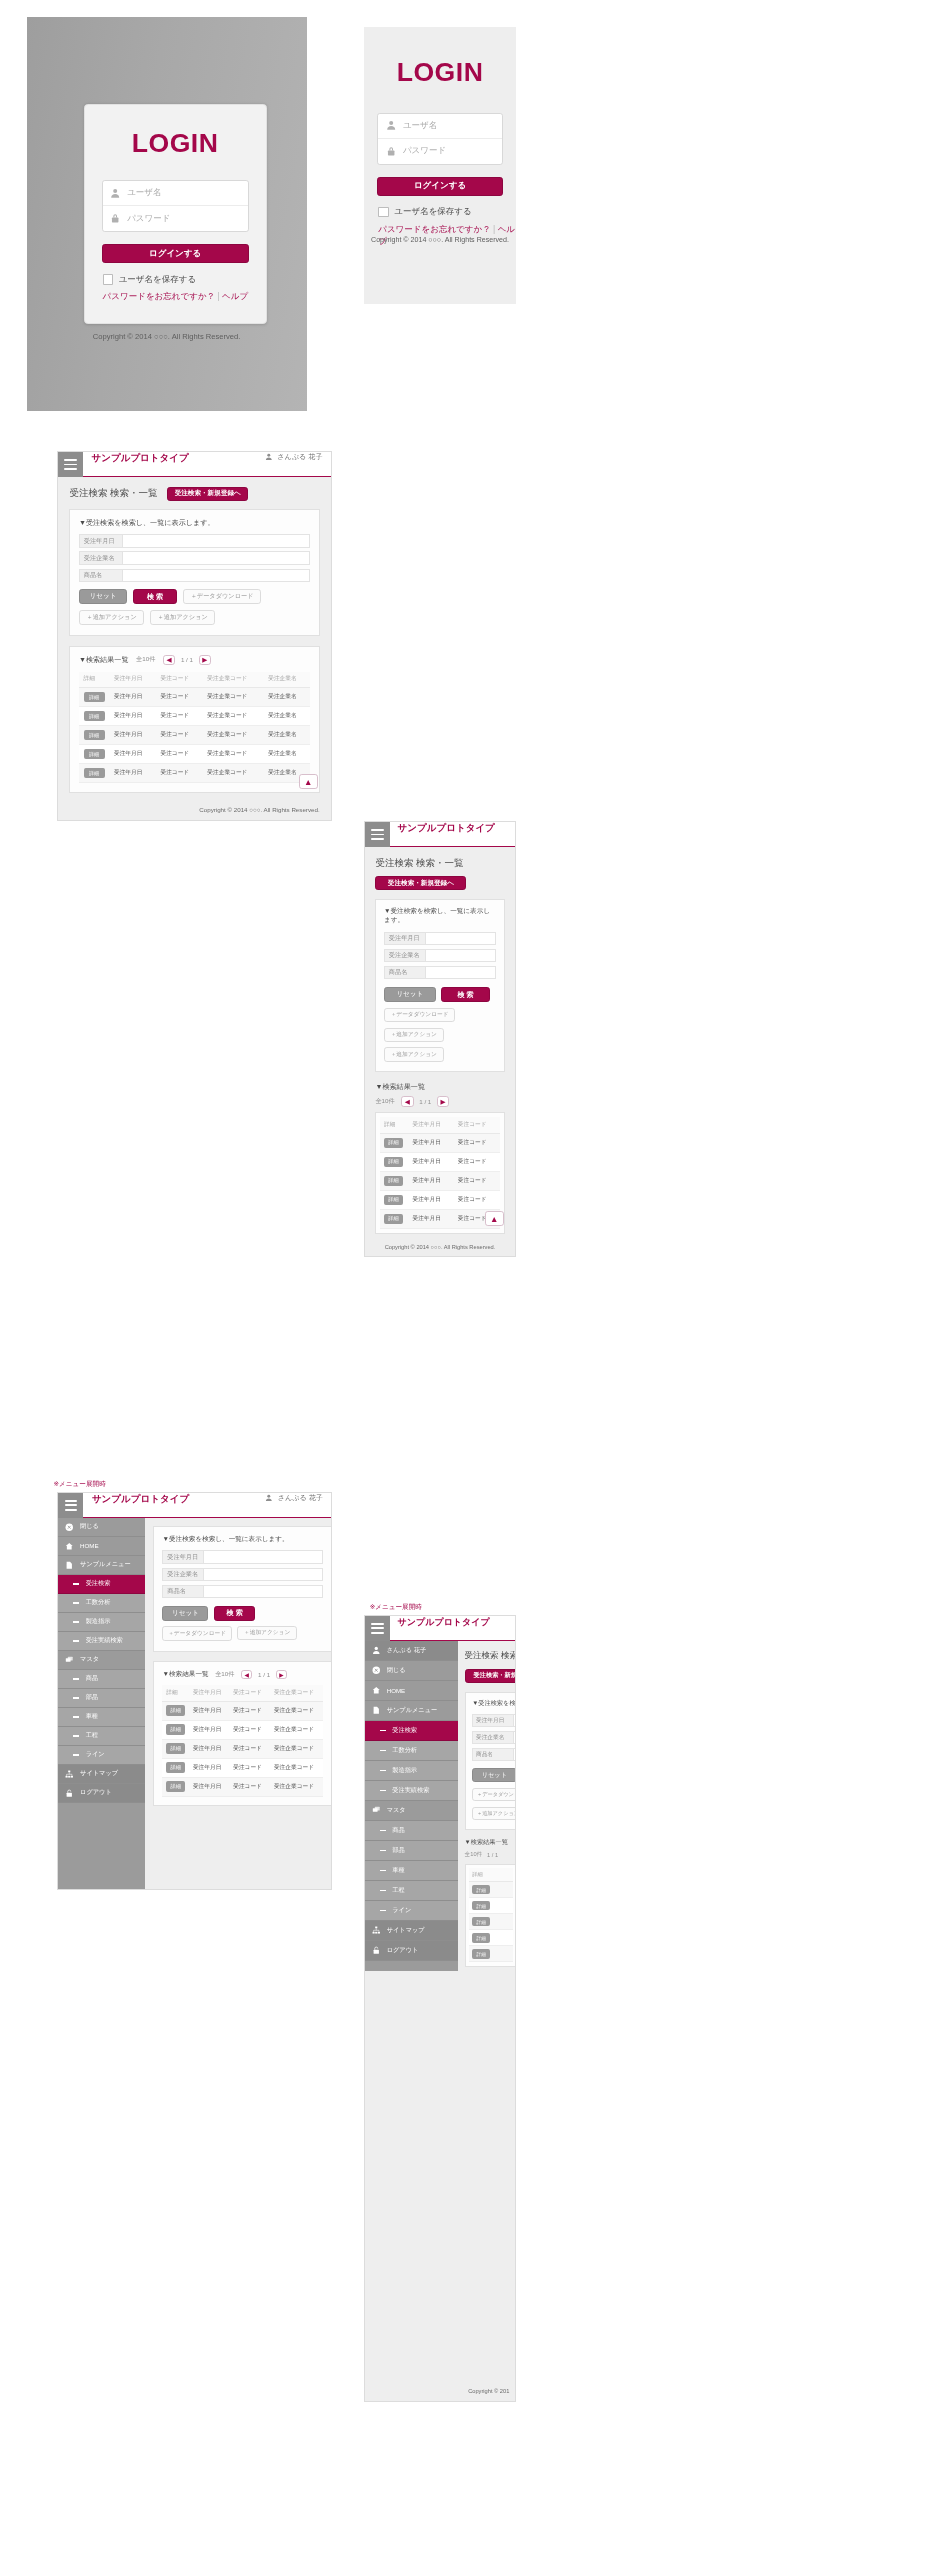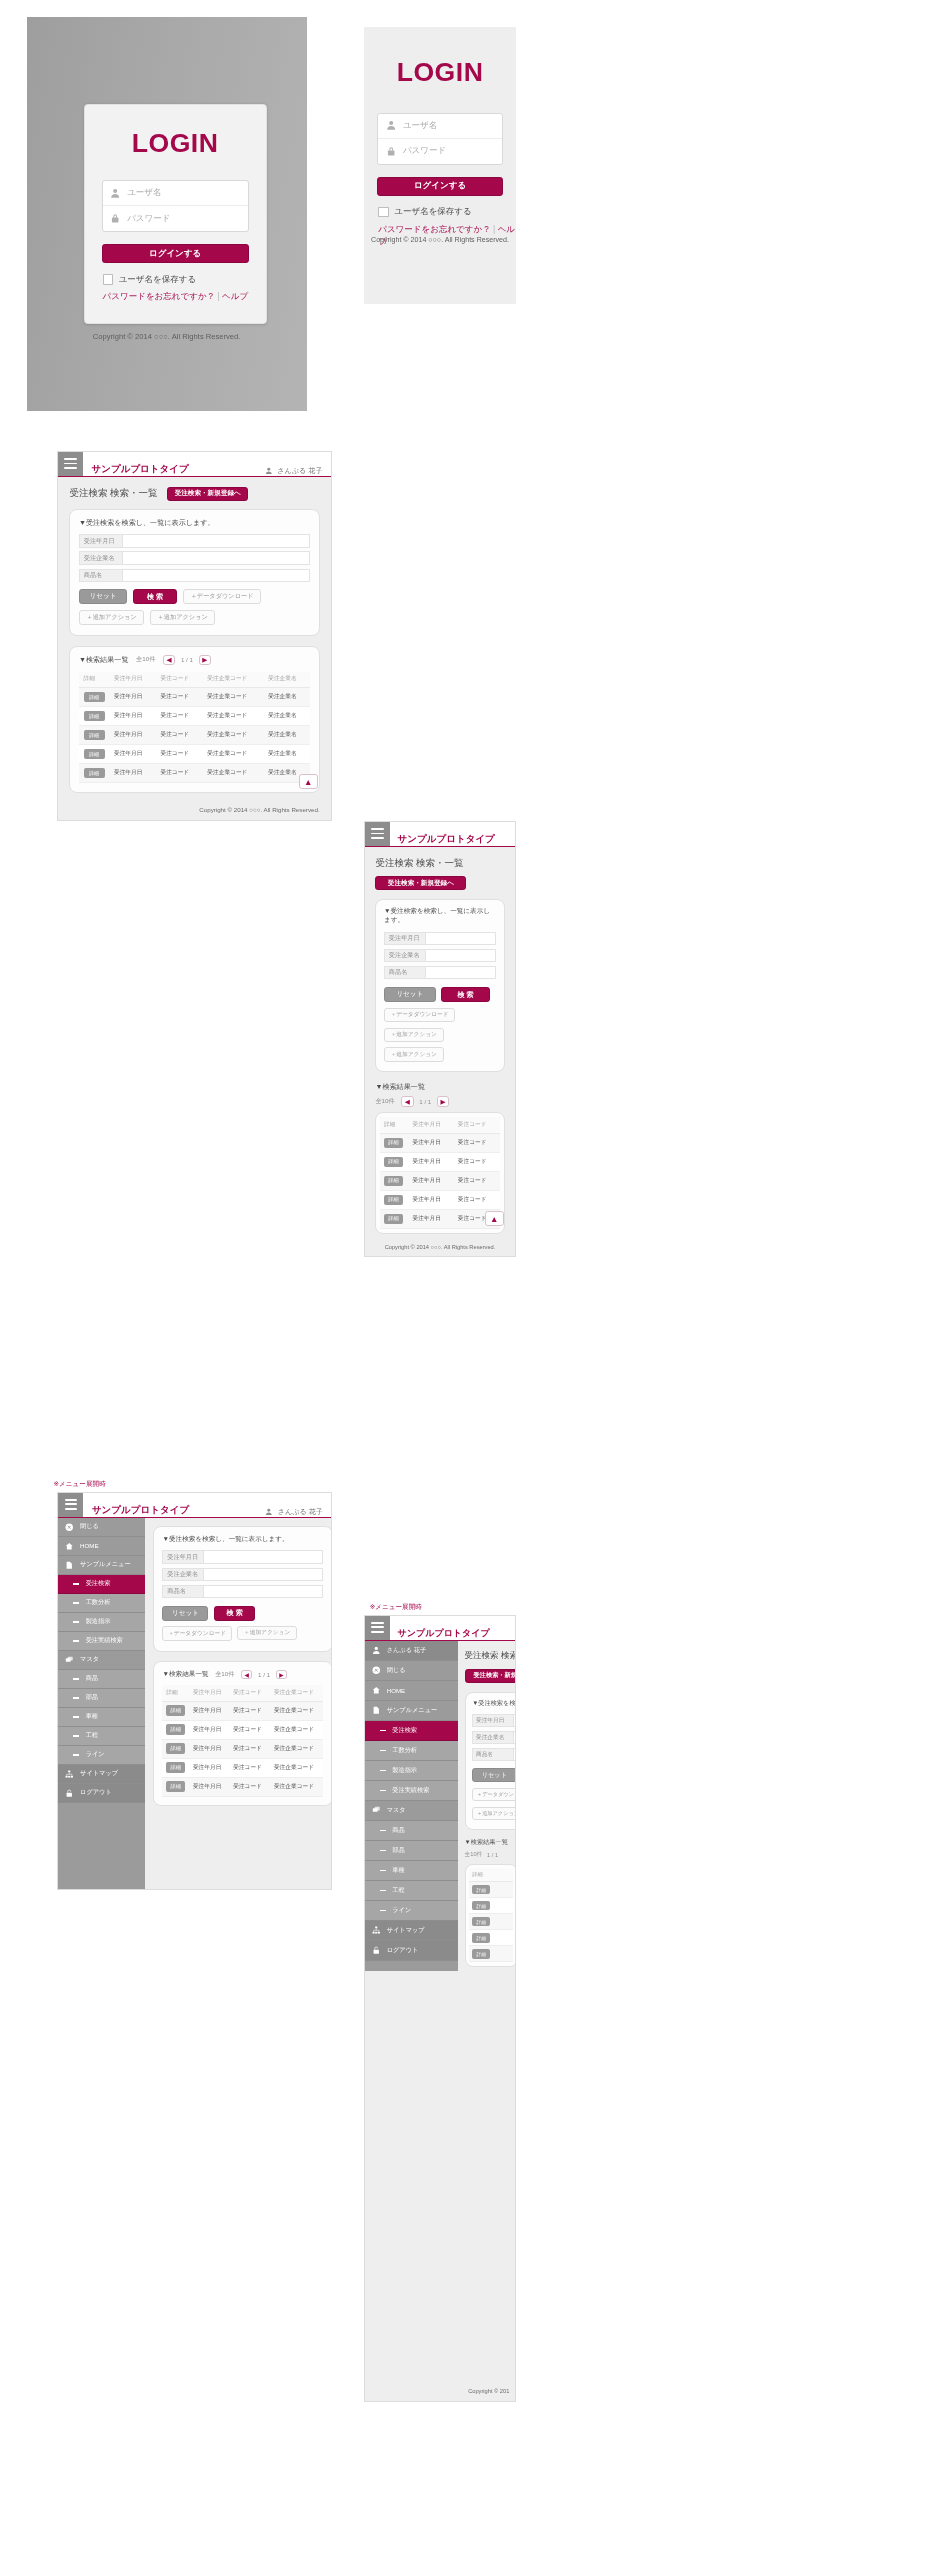--- a/index.html
+++ b/index.html
@@ -86,40 +86,40 @@
   .link { color: #a4074a; }
   .divider-dot { color: #b9b9b9; }
 
   .copyright { color: #5e5e5e; text-align: center; }
 
   
   .app { background: #eeeeee; border: 0.9px solid #dcdcdc; overflow: hidden; position: relative; }
   .app-header {
     background: #ffffff;
     border-bottom: 1.9px solid #a4074a;
-    display: flex; align-items: flex-end;
+    display: flex; align-items: flex-start;
     position: relative;
   }
   .burger {
     background: #8d8d8d;
     display: flex; flex-direction: column;
     align-items: center; justify-content: center;
     gap: 2.8px; flex: none;
   }
   .burger i { display: block; background: #fff; border-radius: 0.9px; }
   .app-brand { color: #a4074a; font-weight: bold; }
   .app-user { margin-left: auto; display: flex; align-items: center; gap: 4.7px; color: #6d6d6d; }
 
   .page-head { display: flex; align-items: center; gap: 9.5px; }
   .page-title { color: #4a4a4a; }
 
   .content-box {
     background: #fdfdfd;
     border: 0.9px solid #e0e0e0;
-    border-radius: 8px;
+    border-radius: 0;
   }
   .sec-label { color: #4a4a4a; }
 
   .frow { display: flex; align-items: stretch; margin-bottom: 3.8px; }
   .flabel {
     background: #f0f0f0; border: 0.9px solid #e3e3e3;
     color: #8c8c8c; display: flex; align-items: center;
   }
   .finput { background: #fff; border: 0.9px solid #e3e3e3; border-left: none; flex: 1; }
 

